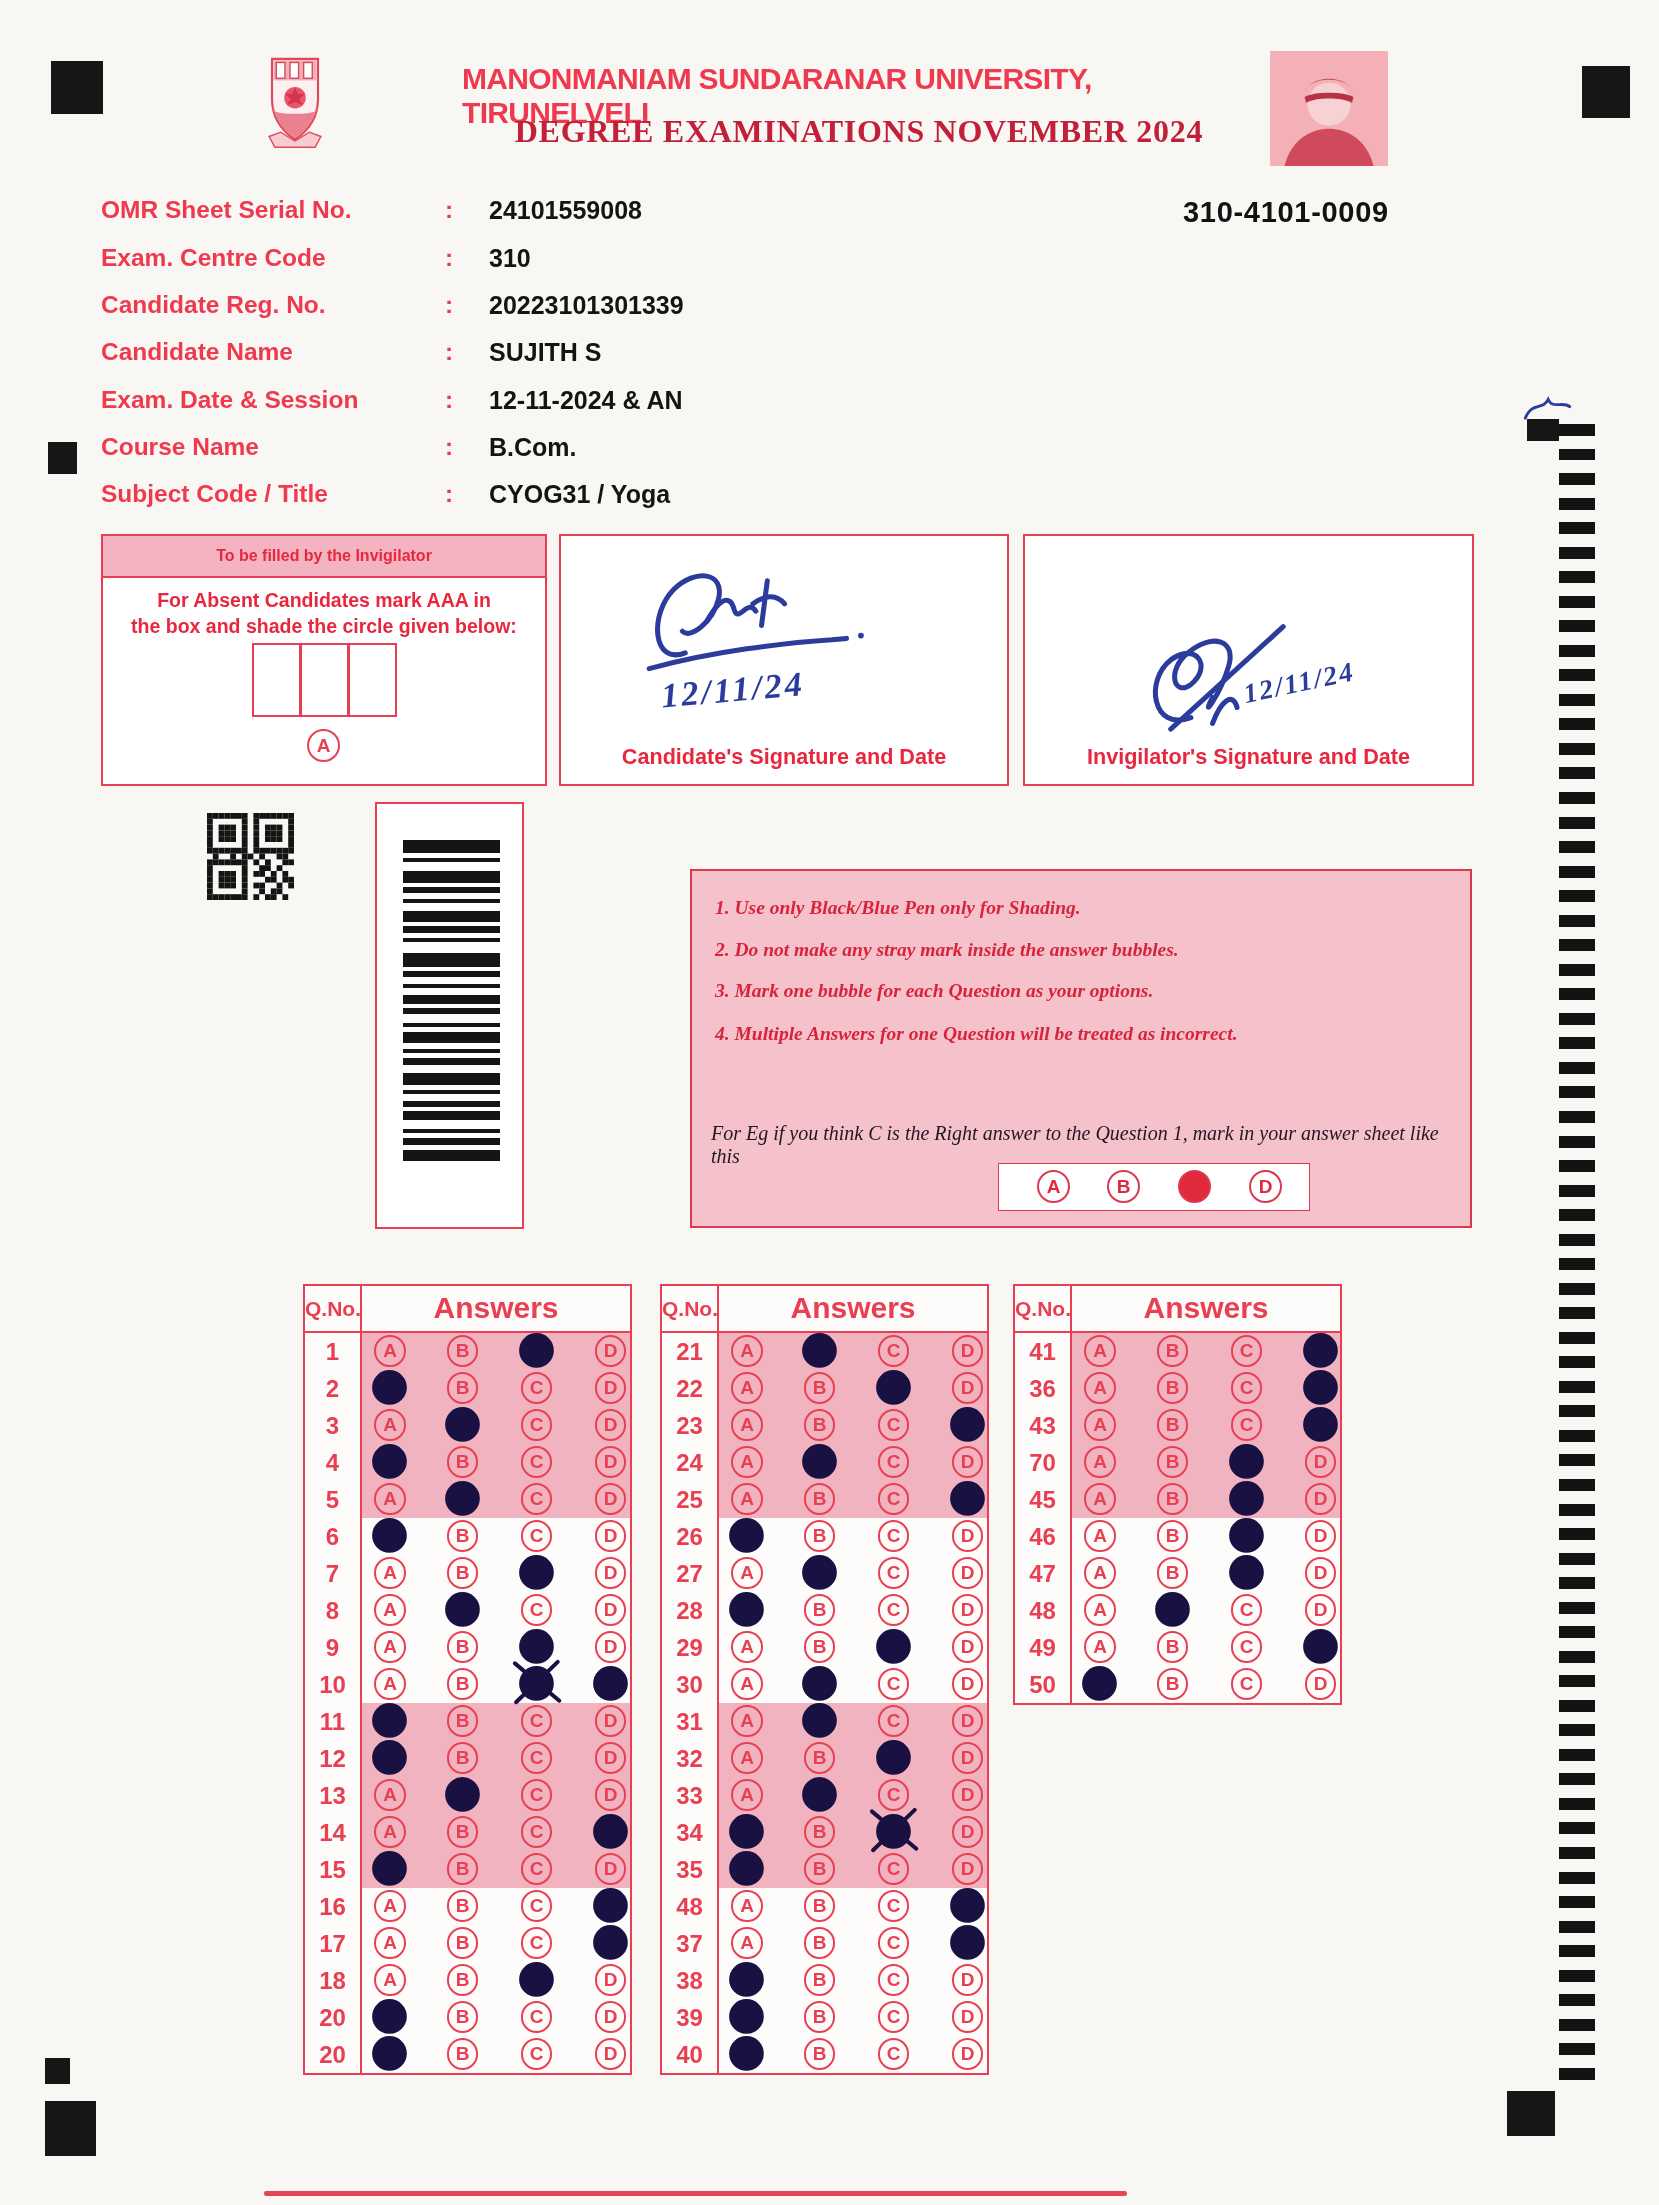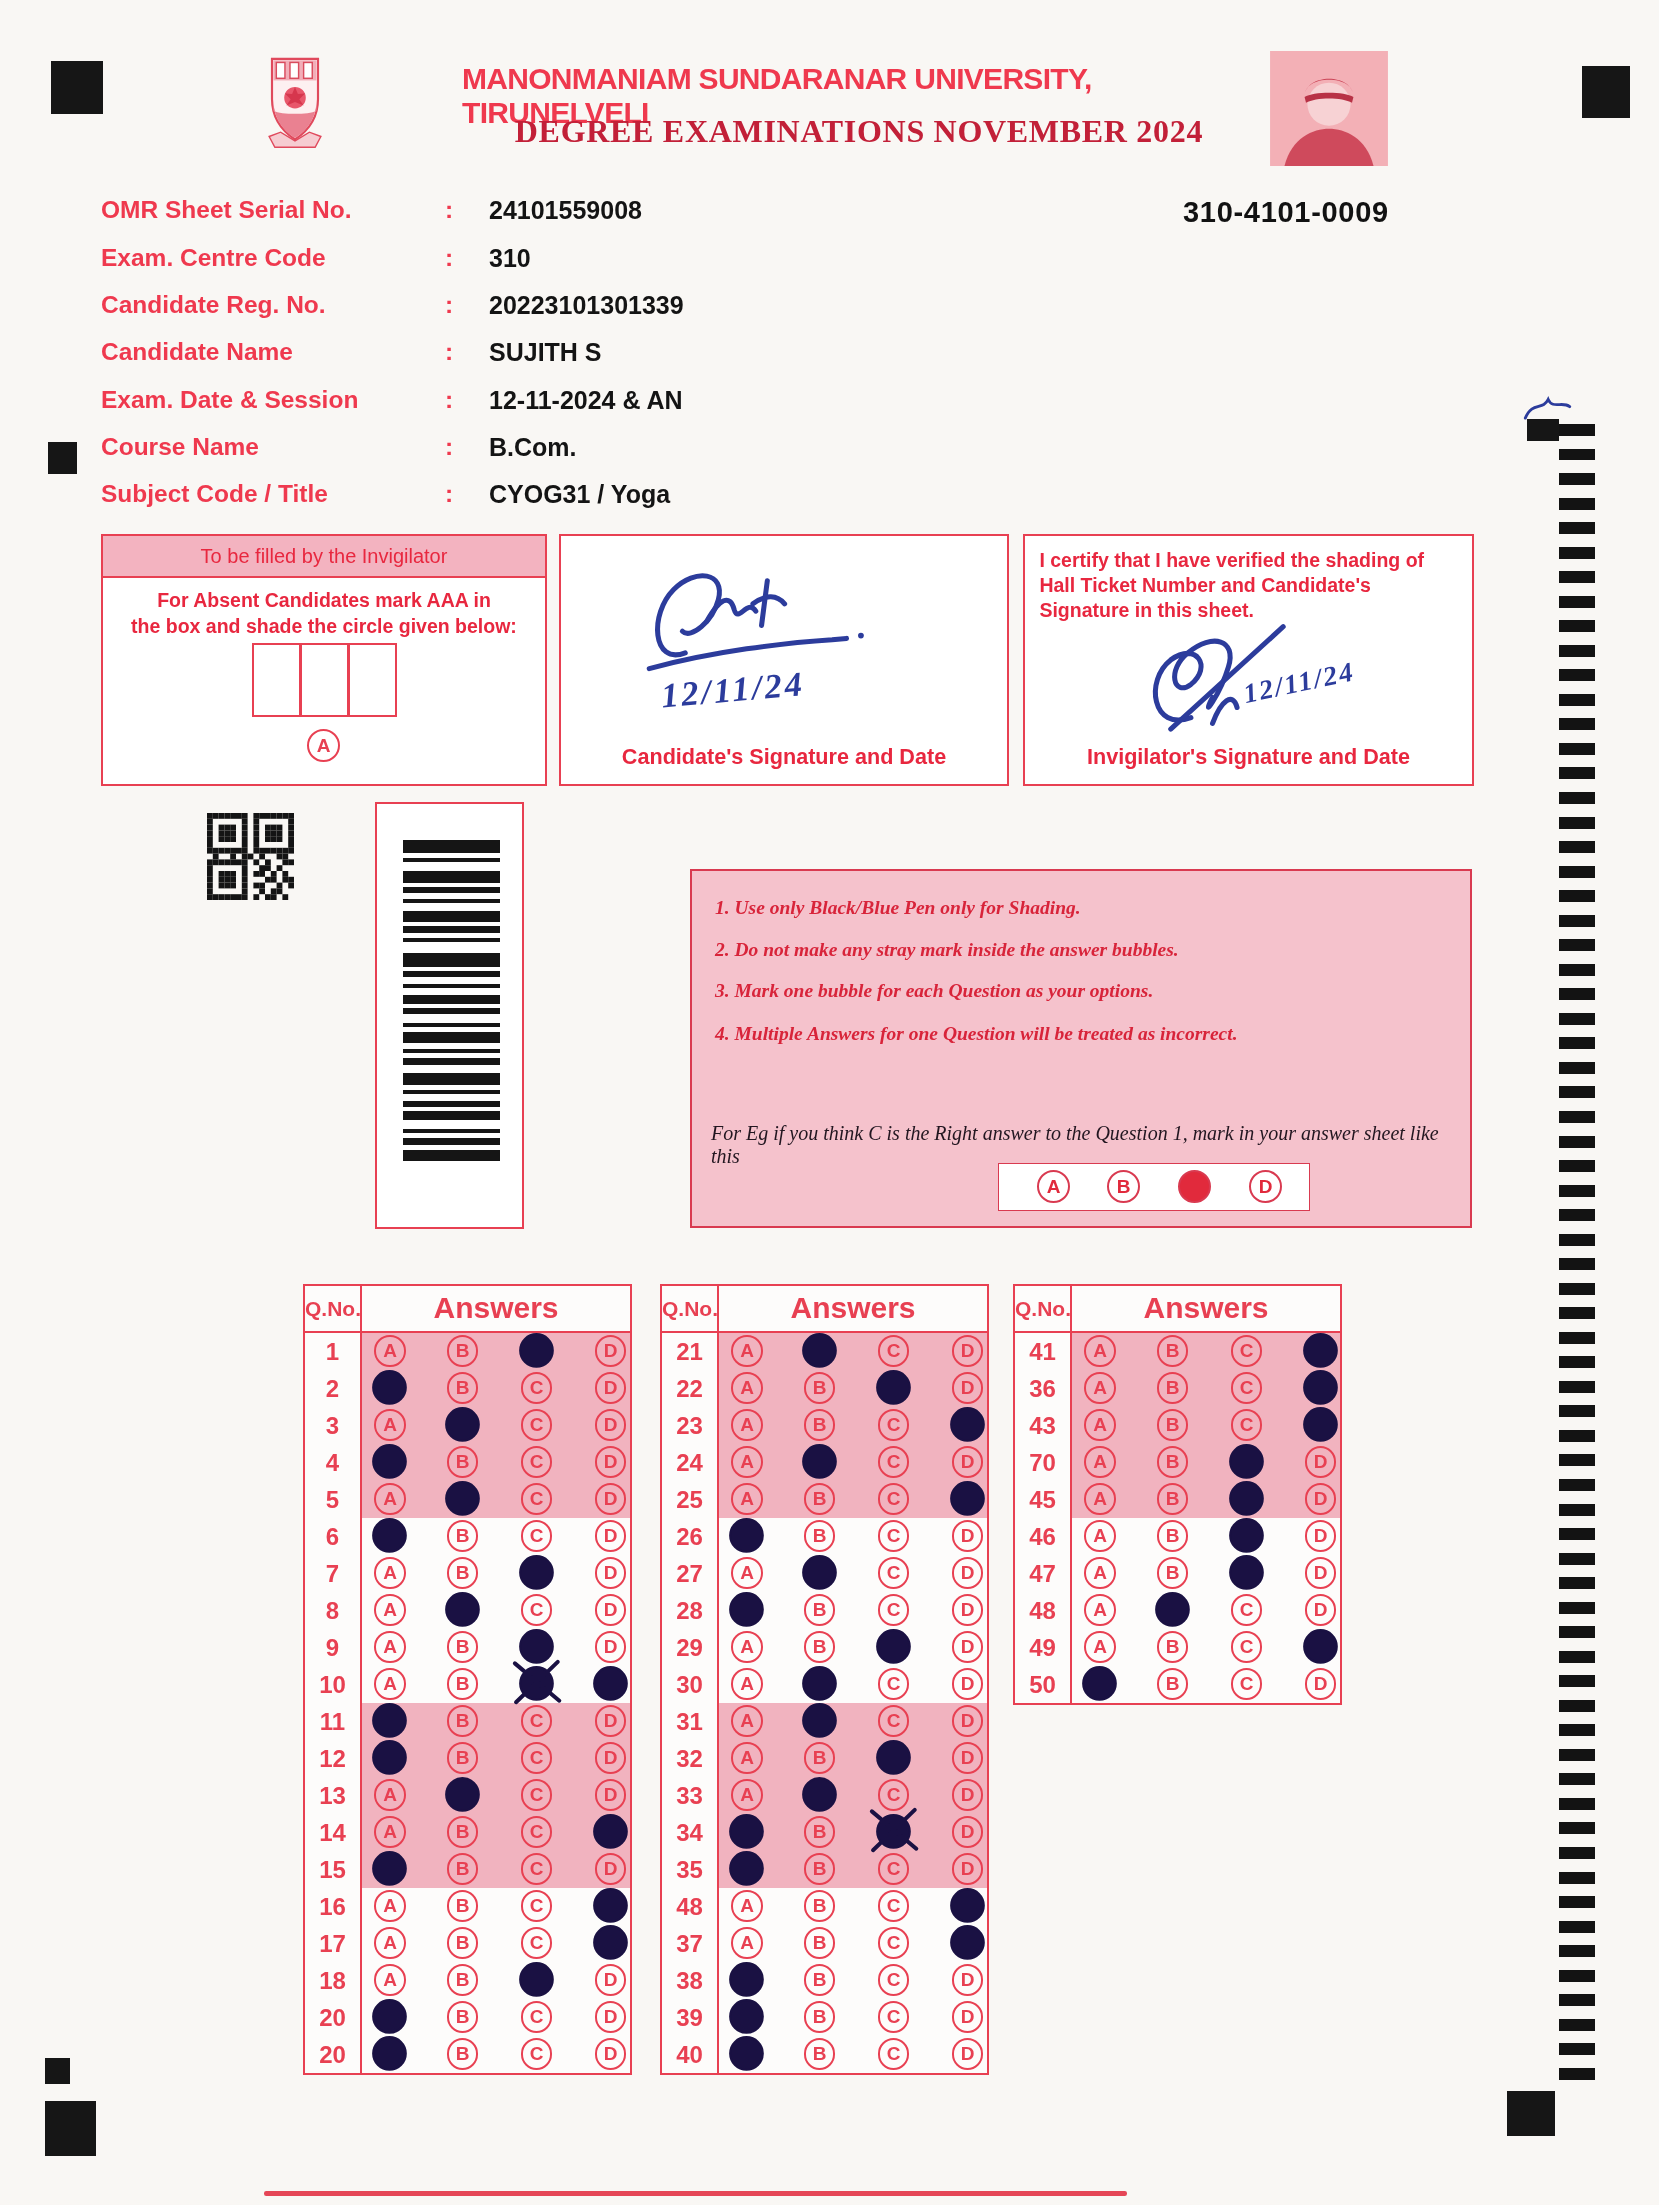--- a/index.html
+++ b/index.html
@@ -21,21 +21,21 @@
              font-size:29px;color:#121212;letter-spacing:0.7px;}
   
   .drow{position:absolute;height:33px;}
   .dlabel{position:absolute;left:101px;width:339px;font-weight:bold;font-size:24.5px;color:var(--red2);}
   .dcolon{position:absolute;left:445px;font-weight:bold;font-size:24.5px;color:var(--red2);}
   .dvalue{position:absolute;left:489px;width:505px;font-weight:bold;font-size:25px;color:#141414;}
   
   .rbox{position:absolute;border:2.2px solid var(--red);background:#fff;}
   .invhead{position:absolute;left:0;top:0;right:0;height:40px;background:#f3b3c0;
            border-bottom:2.2px solid var(--red);text-align:center;line-height:40px;
-           font-weight:normal;font-size:20px;color:#e8273f;}
+           font-weight:bold;font-size:16px;color:#e8273f;}
   .invline{position:absolute;width:100%;text-align:center;font-weight:bold;font-size:19.5px;color:#e8273f;}
   .aaabox{position:absolute;width:45px;height:70px;border:2.2px solid var(--red);background:#fff;}
   .circleletter{position:absolute;width:29px;height:29px;border:2.2px solid var(--red);border-radius:50%;
                 color:var(--red);font-weight:bold;font-size:19px;line-height:29px;text-align:center;}
   .sigcaption{position:absolute;left:0;right:0;text-align:center;font-weight:bold;
               font-size:21.6px;color:#e8273f;}
   .certtext{position:absolute;left:14.4px;top:11.5px;width:417px;font-weight:bold;font-size:19.5px;
             line-height:1.3;color:#e8273f;}
   
   .institle{position:absolute;left:690px;top:791px;width:782px;height:62px;background:#f2b6c3;
@@ -170,21 +170,20 @@
         <path d="M206 72 C224 58 240 60 250 72"></path>
         <path d="M62 162 C150 138 250 126 316 122 L336 120"></path>
         <circle cx="356" cy="116" r="4" fill="#2c3c9c" stroke="none"></circle>
       </g>
       <text x="80" y="216" transform="rotate(-5 80 216)" fill="#2c3c9c" font-family="Liberation Serif, serif" font-style="italic" font-weight="bold" font-size="48" letter-spacing="4">12/11/24</text>
     </svg>
     <div class="sigcaption" style="top:208px;">Candidate's Signature and Date</div>
   </div>
 
   <div class="rbox" style="left:1023px;top:534px;width:447px;height:248px;">
-    <div class="certtext">I certify that I have verified the shading of Hall Ticket Number and Candidate's Signature in this sheet.</div>
     <svg style="position:absolute;left:79px;top:59px;" width="318" height="155" viewBox="0 0 440 215">
       <g fill="none" stroke="#2c3c9c" stroke-width="7" stroke-linecap="round">
         <path d="M120 170 C66 190 56 118 92 90 C128 64 150 100 120 124 C96 142 86 104 116 80 C150 52 184 62 172 100 C160 140 132 176 150 142"></path>
         <path d="M92 186 L248 44"></path>
         <path d="M150 178 C162 146 178 134 184 156"></path>
       </g>
       <text x="196" y="150" transform="rotate(-12 196 150)" fill="#2c3c9c" font-family="Liberation Serif, serif" font-style="italic" font-weight="bold" font-size="38" letter-spacing="3">12/11/24</text>
     </svg>
     <div class="sigcaption" style="top:208px;">Invigilator's Signature and Date</div>
   </div>

